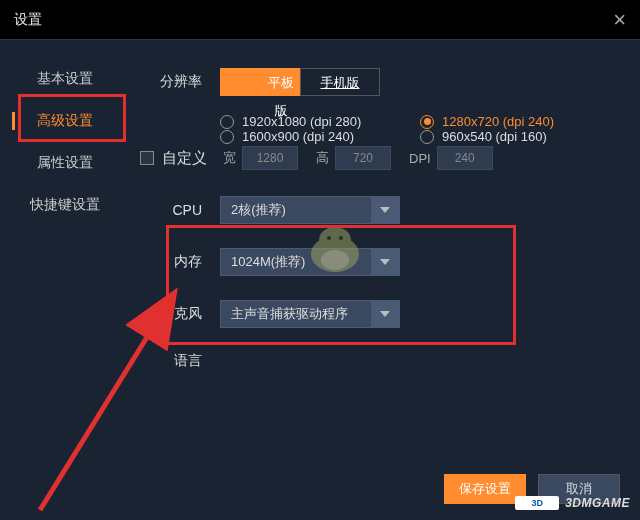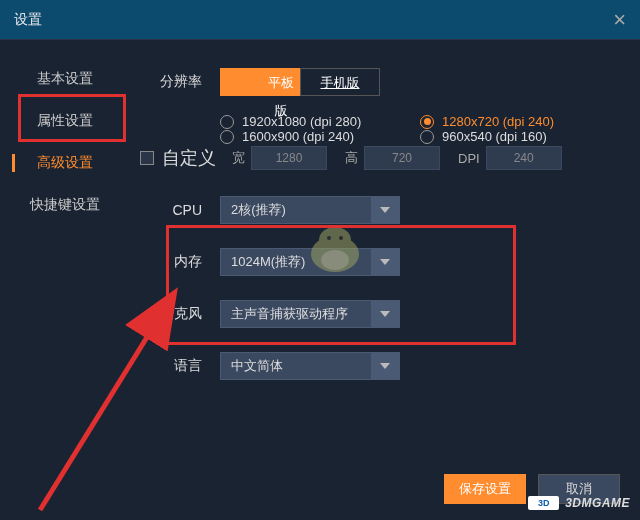--- a/index.html
+++ b/index.html
@@ -1,70 +1,70 @@
 <!DOCTYPE html>
 <html><head>
 <meta charset="utf-8">
 <style>
 * { margin: 0; padding: 0; box-sizing: border-box; font-family: "Microsoft YaHei", sans-serif; }
 body { background: #1a2332; width: 640px; height: 520px; overflow: hidden; position: relative; }
-.titlebar { height: 40px; background: #0c4a6e; color: #e8e8e8; display: flex; align-items: center; justify-content: space-between; padding: 0 14px; font-size: 14px; border-bottom: 1px solid #2a3648; }
+.titlebar { height: 40px; background: #000000; color: #e8e8e8; display: flex; align-items: center; justify-content: space-between; padding: 0 14px; font-size: 14px; border-bottom: 1px solid #2a3648; }
 .close-x { font-size: 22px; color: #aaa; cursor: pointer; font-weight: 200; }
 .main { display: flex; height: calc(100% - 40px); }
 .sidebar { width: 130px; padding-top: 18px; }
 .sidebar-item { color: #ccc; font-size: 14px; text-align: center; padding: 12px 0; cursor: pointer; position: relative; }
 .sidebar-item.active { color: #ff8c2e; }
 .sidebar-item.active::before { content: ""; position: absolute; left: 12px; top: 50%; transform: translateY(-50%); width: 3px; height: 18px; background: #ff8c2e; }
 .content { flex: 1; padding: 28px 20px 0 10px; position: relative; }
 .row { display: flex; align-items: center; margin-bottom: 18px; }
 .row-label { width: 80px; color: #ddd; font-size: 14px; text-align: right; padding-right: 18px; }
 .toggle-btn { display: inline-block; width: 80px; height: 28px; line-height: 28px; text-align: center; font-size: 13px; color: #fff; border: 1px solid #555; cursor: pointer; }
 .toggle-btn.active { background: #ff8c2e; border-color: #ff8c2e; padding-left: 42px; }
 .toggle-btn.inactive { background: transparent; text-decoration: underline; }
 .radio-grid { margin-left: 80px; display: grid; grid-template-columns: 200px 200px; row-gap: 0; margin-bottom: 2px; }
 .radio-option { display: flex; align-items: center; color: #ddd; font-size: 13px; cursor: pointer; }
 .radio-circle { width: 14px; height: 14px; border: 1px solid #999; border-radius: 50%; margin-right: 8px; display: flex; align-items: center; justify-content: center; }
 .radio-option.selected .radio-circle { border-color: #ff8c2e; }
 .radio-option.selected .radio-circle::after { content: ""; width: 7px; height: 7px; background: #ff8c2e; border-radius: 50%; }
 .radio-option.selected { color: #ff8c2e; }
 .custom-row { display: flex; align-items: center; margin-bottom: 26px; }
-.checkbox-wrap { display: flex; align-items: center; color: #ddd; font-size: 18px; margin-right: 16px; cursor: pointer; }
+.checkbox-wrap { display: flex; align-items: center; color: #ddd; font-size: 15px; margin-right: 16px; cursor: pointer; }
 .checkbox { width: 14px; height: 14px; border: 1px solid #888; margin-right: 8px; background: #2a3648; }
 .small-label { color: #aaa; font-size: 13px; margin-right: 6px; }
-.small-input { width: 76px; height: 24px; background: #2f3c50; border: 1px solid #3a4860; color: #888; font-size: 12px; text-align: center; margin-right: 18px; }
+.small-input { width: 56px; height: 24px; background: #2f3c50; border: 1px solid #3a4860; color: #888; font-size: 12px; text-align: center; margin-right: 18px; }
 .select-row { display: flex; align-items: center; margin-bottom: 24px; }
 .select-label { width: 80px; color: #ddd; font-size: 14px; text-align: right; padding-right: 18px; }
 .select-box { position: relative; width: 180px; height: 28px; background: #3a4860; border: 1px solid #4a5a75; color: #ddd; font-size: 13px; padding: 9px 10px; display: flex; align-items: center; cursor: pointer; }
 .select-arrow { position: absolute; right: 0; top: 0; width: 28px; height: 100%; background: #4a5a75; display: flex; align-items: center; justify-content: center; }
 .select-arrow::after { content: ""; border-left: 5px solid transparent; border-right: 5px solid transparent; border-top: 6px solid #bbb; }
 .footer-btns { position: absolute; right: 20px; bottom: 16px; display: flex; gap: 12px; }
 .btn { width: 82px; height: 30px; display: flex; align-items: center; justify-content: center; font-size: 13px; cursor: pointer; }
 .btn-primary { background: #ff8c2e; color: #fff; }
 .btn-default { background: #3a4860; color: #ddd; border: 1px solid #555; }
 .highlight-sidebar { position: absolute; left: 18px; top: 94px; width: 108px; height: 48px; border: 3px solid #e03030; pointer-events: none; }
 .highlight-main { position: absolute; left: 166px; top: 225px; width: 350px; height: 120px; border: 3px solid #e03030; pointer-events: none; }
 .arrow-svg { position: absolute; left: 0; top: 0; width: 640px; height: 520px; pointer-events: none; }
 .watermark { position: absolute; right: 10px; bottom: 10px; display: flex; align-items: center; gap: 6px; pointer-events: none; }
-.wm-logo { width: 31px; height: 14px; background: #fff; color: #0a5caa; font-size: 9px; font-weight: bold; display: flex; align-items: center; justify-content: center; border-radius: 2px; }
+.wm-logo { width: 44px; height: 14px; background: #fff; color: #0a5caa; font-size: 9px; font-weight: bold; display: flex; align-items: center; justify-content: center; border-radius: 2px; }
 .wm-text { color: #ddd; font-size: 12px; font-weight: bold; font-style: italic; letter-spacing: 0.5px; }
 .mascot { position: absolute; left: 305px; top: 222px; width: 60px; height: 55px; opacity: 0.55; pointer-events: none; }
 </style>
 </head>
 <body>
 
 <div class="titlebar">
   <span>设置</span>
   <span class="close-x">×</span>
 </div>
 
 <div class="main">
   <div class="sidebar">
     <div class="sidebar-item"><span>基本设置</span></div>
+    <div class="sidebar-item active"><span>高级设置</span></div>
     <div class="sidebar-item"><span>属性设置</span></div>
-    <div class="sidebar-item active"><span>高级设置</span></div>
     <div class="sidebar-item"><span>快捷键设置</span></div>
   </div>
 
   <div class="content">
     <div class="row">
       <div class="row-label">分辨率</div>
       <div class="toggle-btn active">平板版</div>
       <div class="toggle-btn inactive">手机版</div>
     </div>
 
@@ -119,24 +119,20 @@
     <div class="select-row">
       <div class="select-label">麦克风</div>
       <div class="select-box">
         <span>主声音捕获驱动程序</span>
         <span class="select-arrow"></span>
       </div>
     </div>
 
     <div class="select-row">
       <div class="select-label">语言</div>
-      <div class="select-box">
-        <span>中文简体</span>
-        <span class="select-arrow"></span>
-      </div>
     </div>
 
     <div class="footer-btns">
       <div class="btn btn-primary">保存设置</div>
       <div class="btn btn-default">取消</div>
     </div>
   </div>
 </div>
 
 <div class="mascot">

